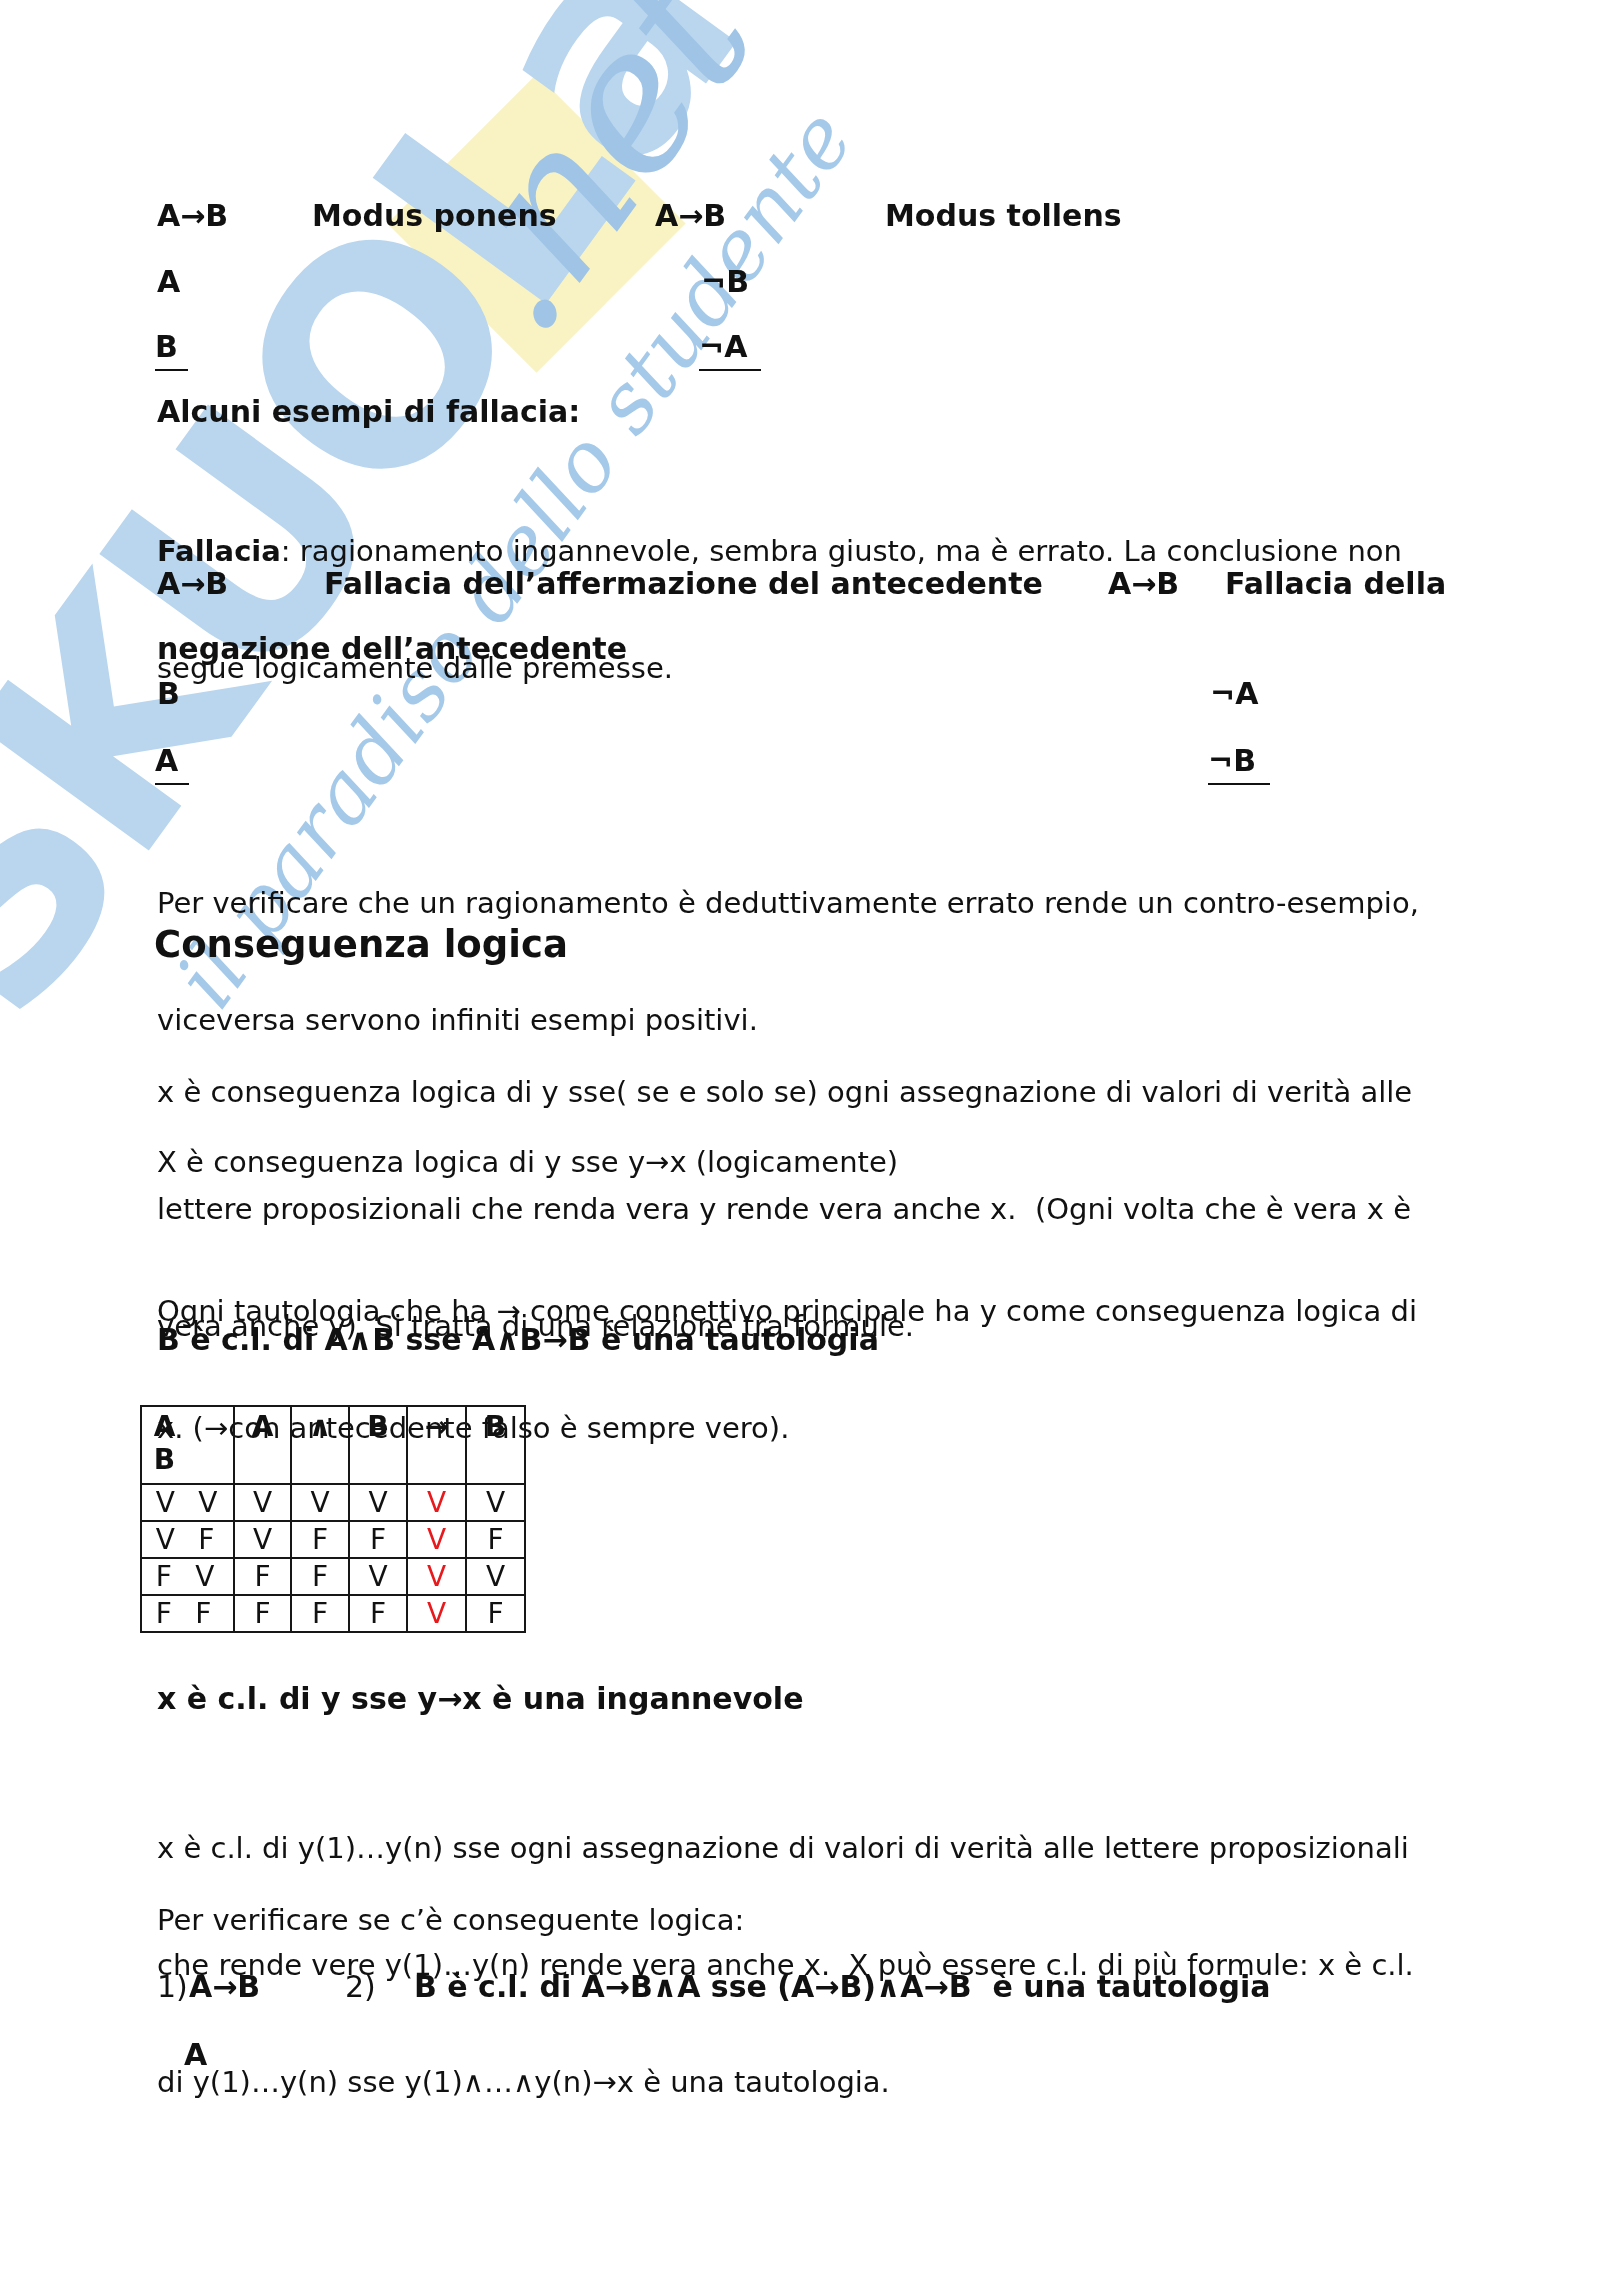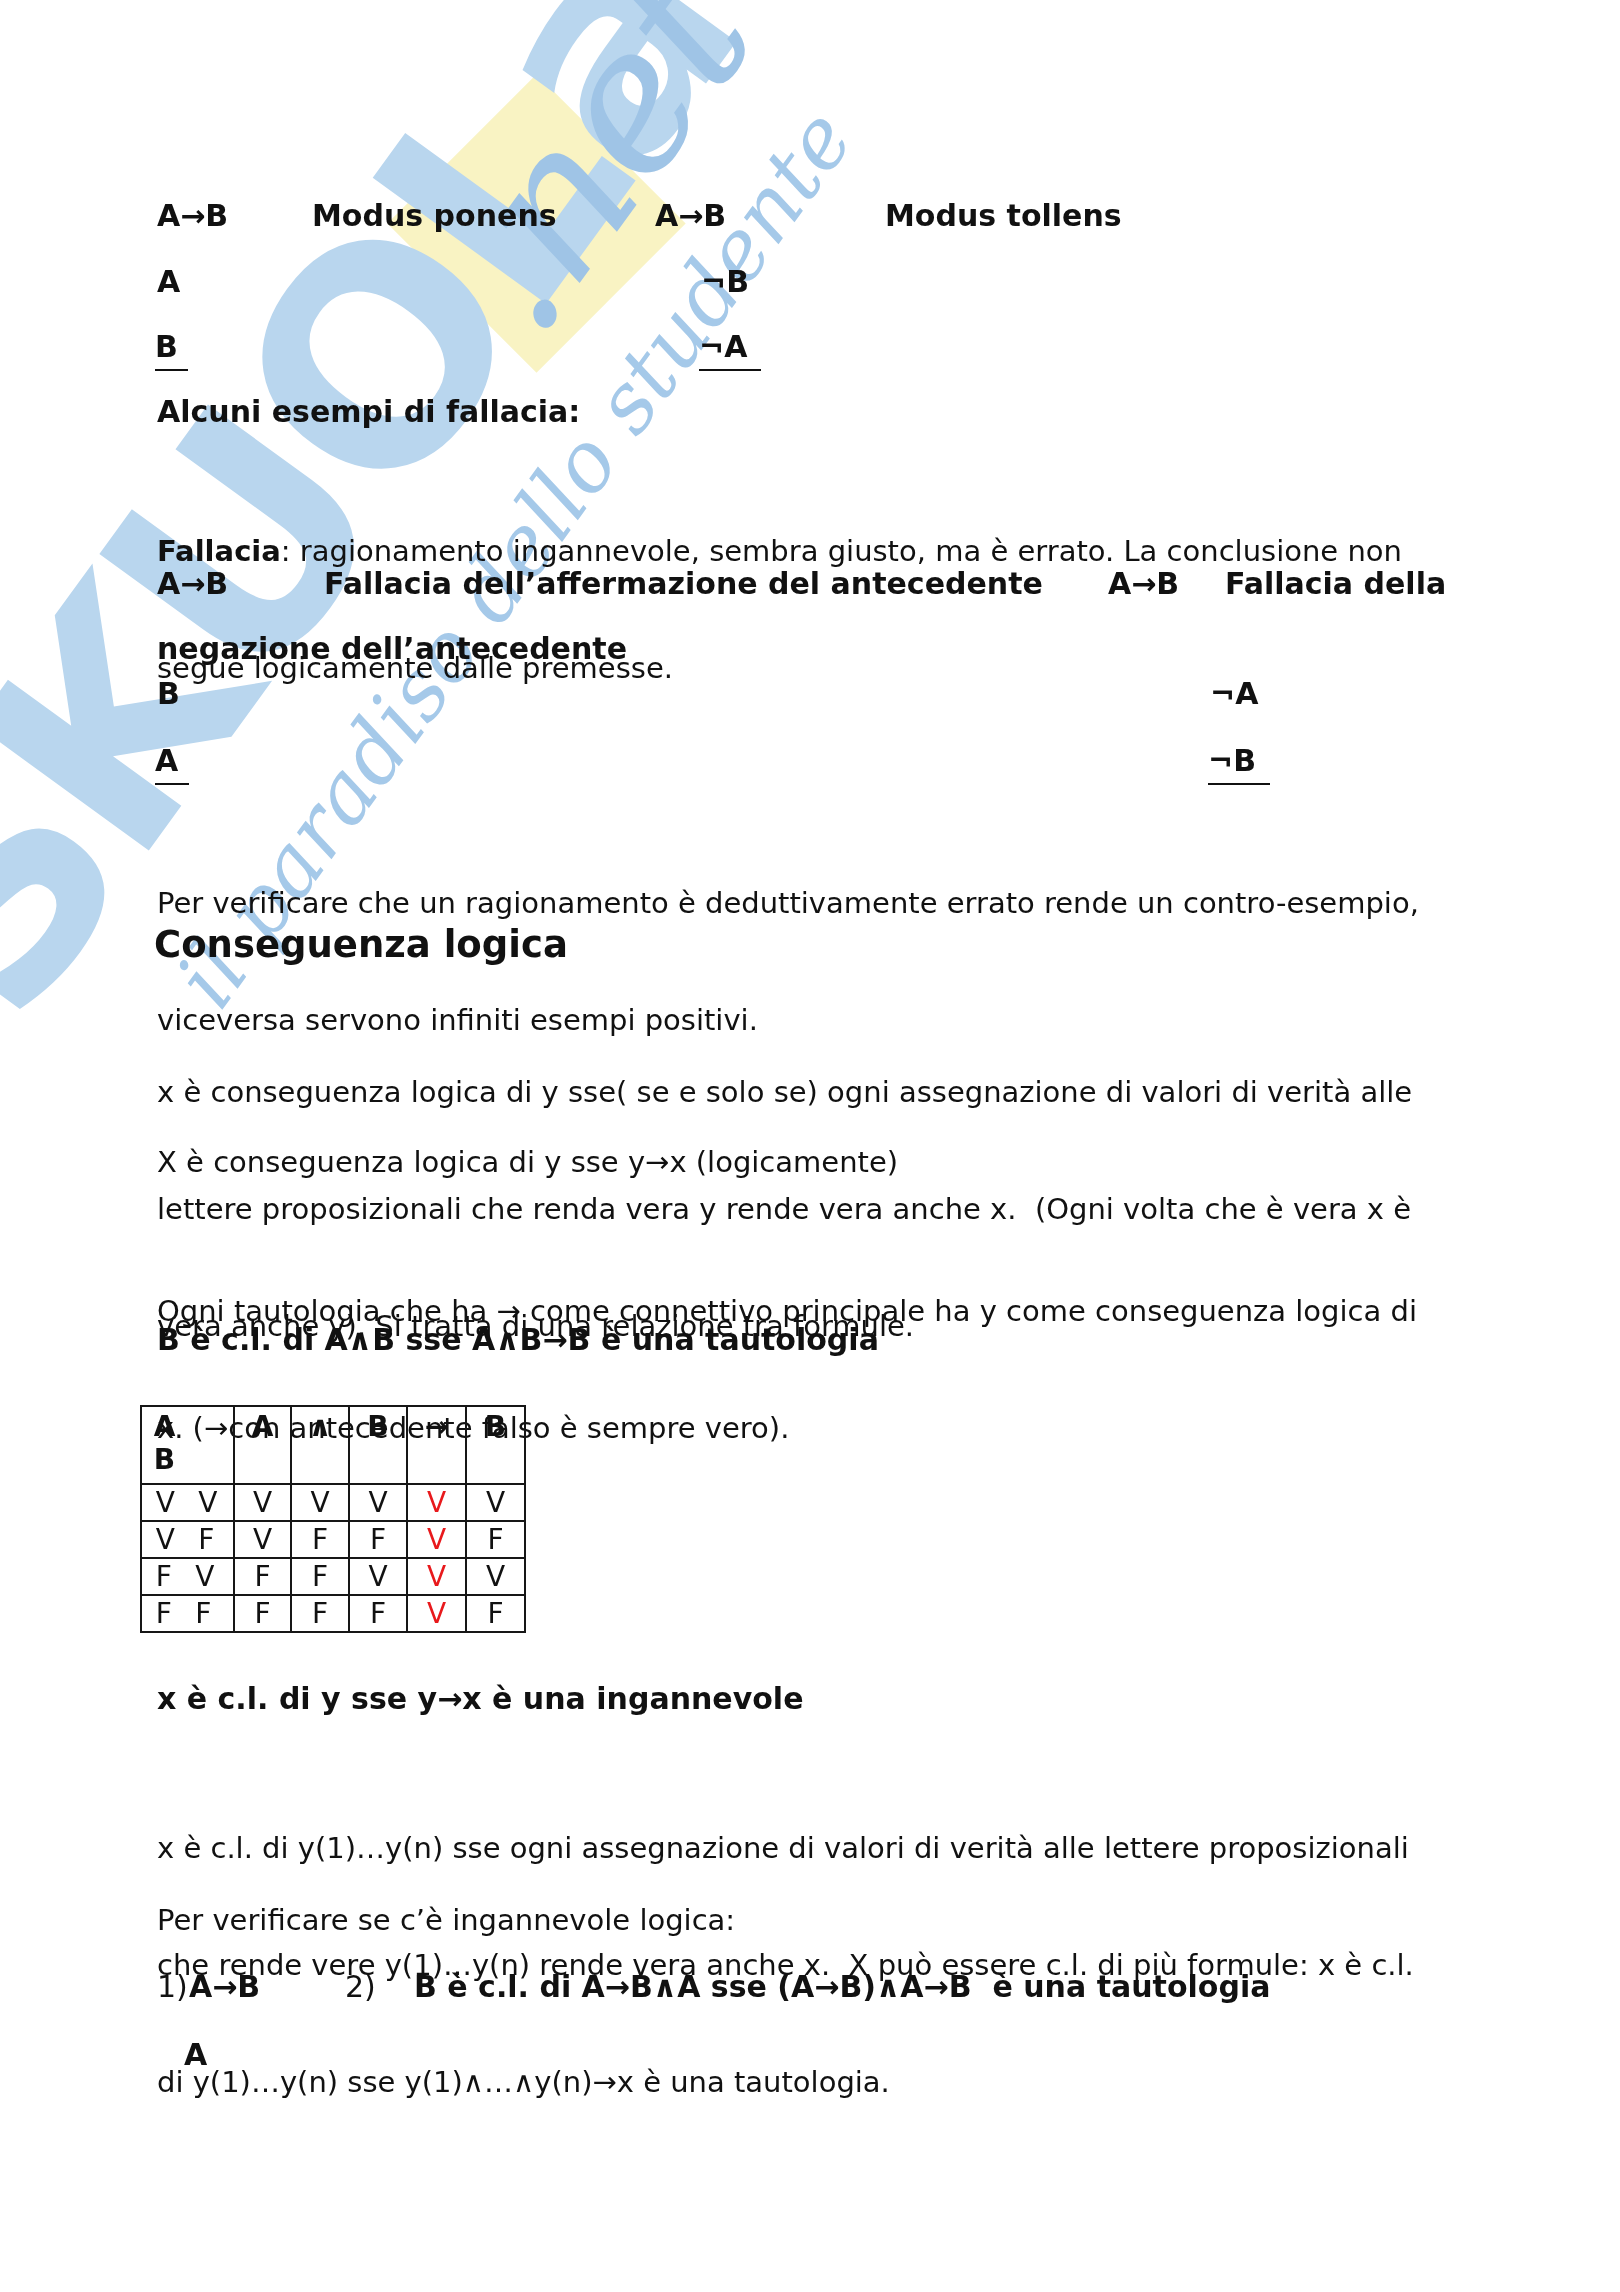--- a/index.html
+++ b/index.html
@@ -192,21 +192,21 @@
     </table>
 
   <div class="abs b fr" style="left:157px;top:1679px;">x è c.l. di y sse y→x è una ingannevole</div>
 
   <div class="abs pblock" style="left:157px;top:1751px;">
     <div>x è c.l. di y(1)…y(n) sse ogni assegnazione di valori di verità alle lettere proposizionali</div>
     <div>che rende vere y(1)…y(n) rende vera anche x.  X può essere c.l. di più formule: x è c.l.</div>
     <div>di y(1)…y(n) sse y(1)∧…∧y(n)→x è una tautologia.</div>
   </div>
 
-  <div class="abs" style="left:157px;top:1901px;">Per verificare se c’è ingannevole logica:</div>
+  <div class="abs" style="left:157px;top:1901px;">Per verificare se c’è conseguente logica:</div>
 
   <div class="abs fr" style="left:0;top:1967px;width:1620px;height:39px;">
     <span class="seg" style="left:157px;">1)</span>
     <span class="seg b" style="left:189px;">A→B</span>
     <span class="seg" style="left:345px;">2)</span>
     <span class="seg b" style="left:377px;margin-left:37px;">B è c.l. di A→B∧A sse (A→B)∧A→B  è una tautologia</span>
   </div>
 
   <div class="abs b fr" style="left:184px;top:2035px;">A</div>
 

